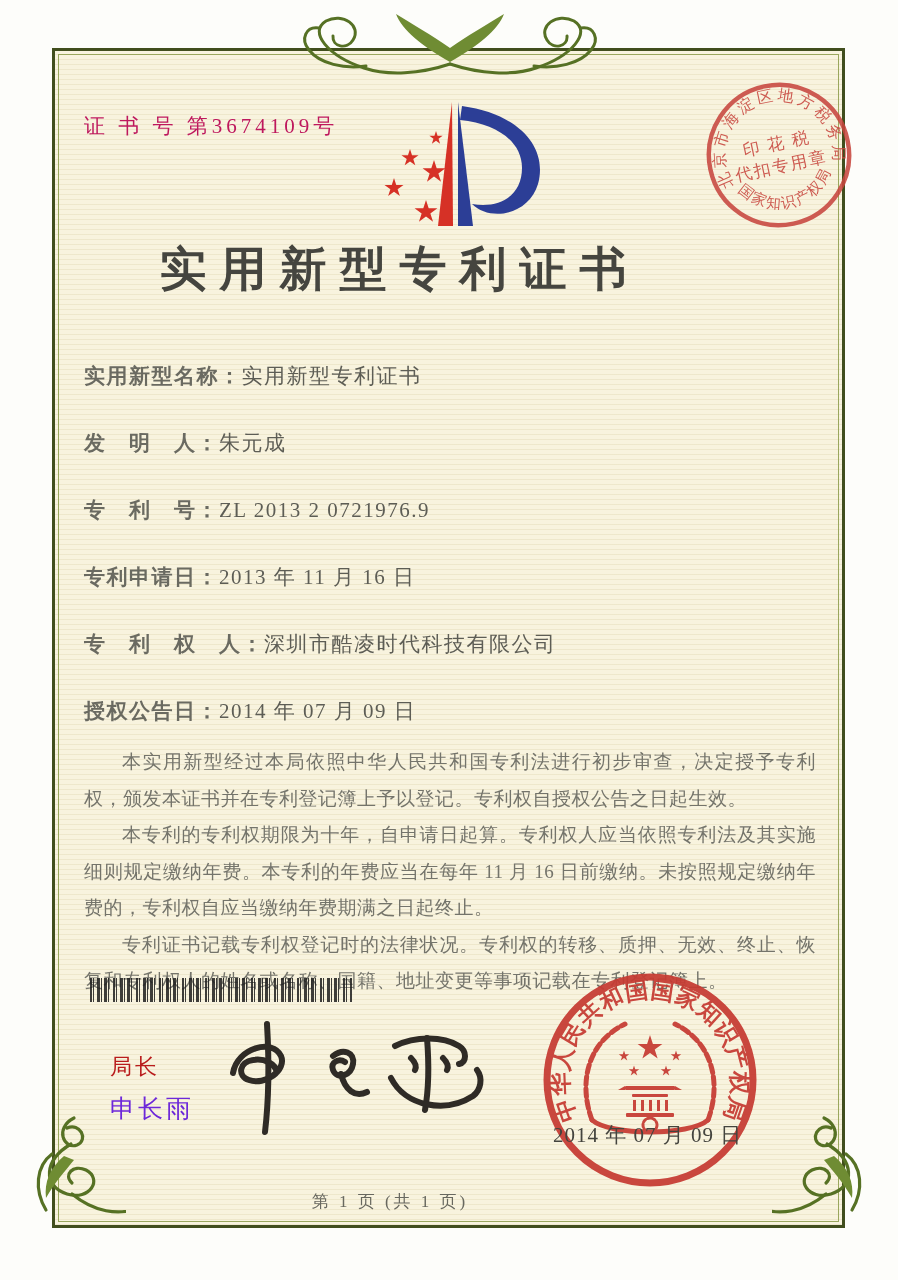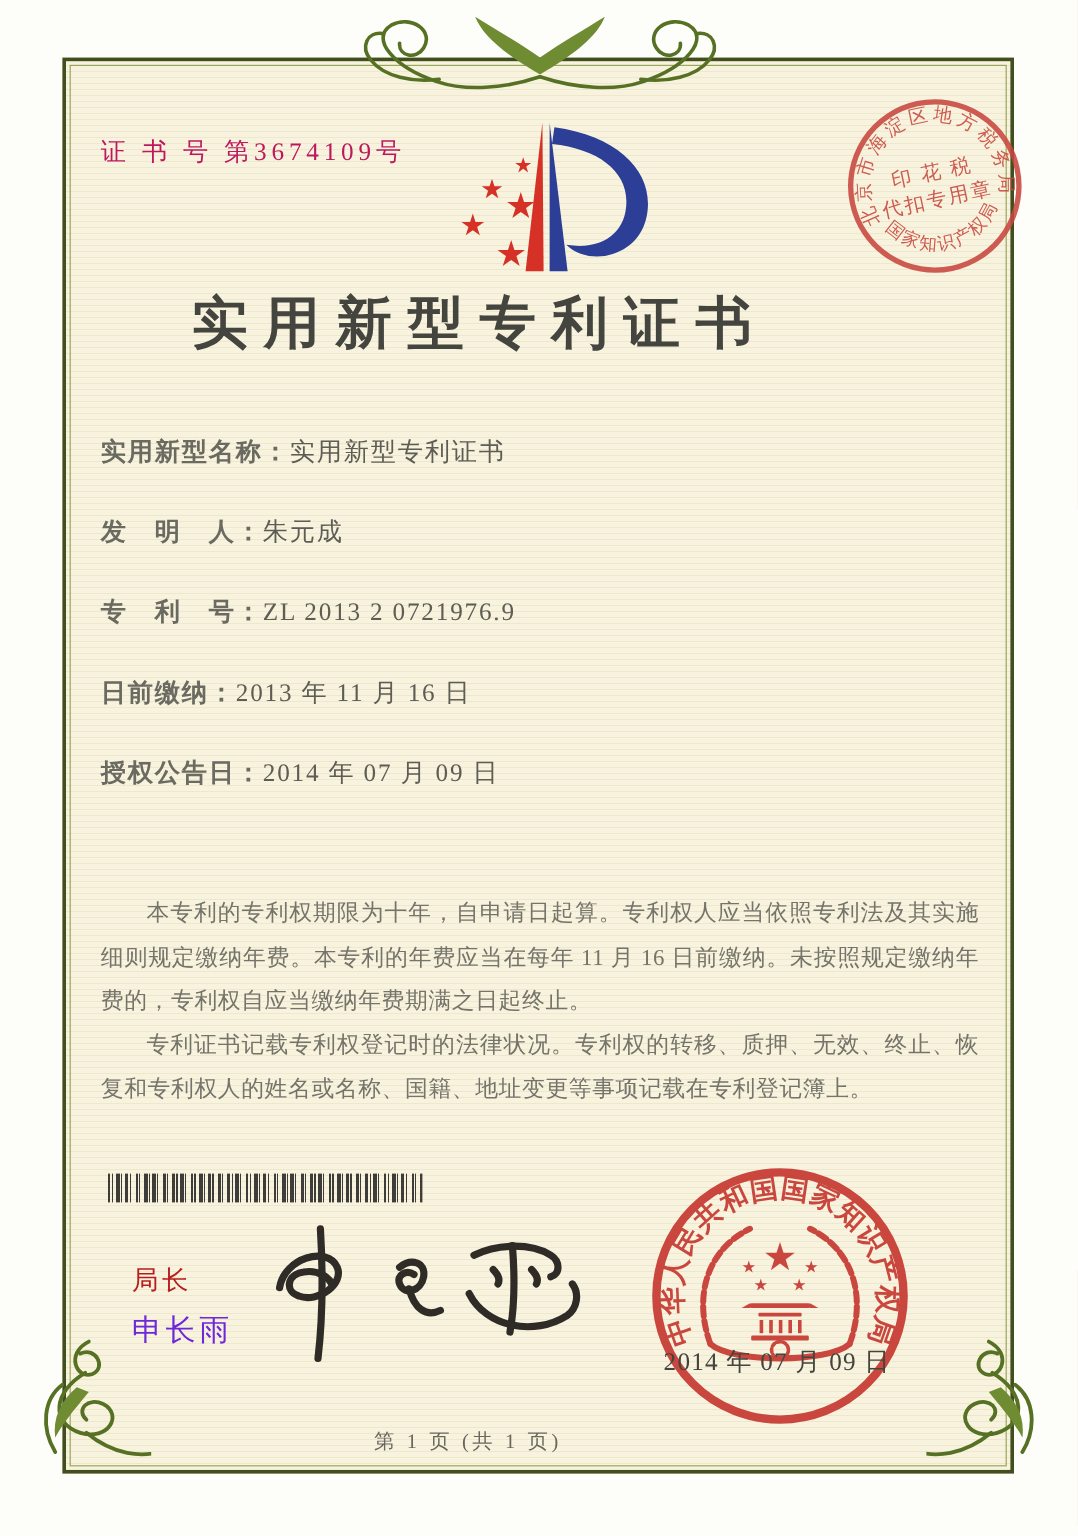--- a/index.html
+++ b/index.html
@@ -150,28 +150,32 @@
   <div class="field-row">
     <span class="lbl">实用新型名称：</span><span class="val">实用新型专利证书</span>
   </div>
   <div class="field-row">
     <span class="lbl">发　明　人：</span><span class="val">朱元成</span>
   </div>
   <div class="field-row">
     <span class="lbl">专　利　号：</span><span class="val">ZL 2013 2 0721976.9</span>
   </div>
   <div class="field-row">
-    <span class="lbl">日前缴纳：</span><span class="val">2013 年 11 月 16 日</span>
+    <span class="lbl">专利申请日：</span><span class="val">2013 年 11 月 16 日</span>
+  </div>
+  <div class="field-row">
+    <span class="lbl">专　利　权　人：</span><span class="val">深圳市酷凌时代科技有限公司</span>
   </div>
   <div class="field-row">
     <span class="lbl">授权公告日：</span><span class="val">2014 年 07 月 09 日</span>
   </div>
 </div>
 
 <div class="paras">
+  <p>本实用新型经过本局依照中华人民共和国专利法进行初步审查，决定授予专利权，颁发本证书并在专利登记簿上予以登记。专利权自授权公告之日起生效。</p>
   <p>本专利的专利权期限为十年，自申请日起算。专利权人应当依照专利法及其实施细则规定缴纳年费。本专利的年费应当在每年 11 月 16 日前缴纳。未按照规定缴纳年费的，专利权自应当缴纳年费期满之日起终止。</p>
   <p>专利证书记载专利权登记时的法律状况。专利权的转移、质押、无效、终止、恢复和专利权人的姓名或名称、国籍、地址变更等事项记载在专利登记簿上。</p>
 </div>
 
 <div class="barcode"></div>
 
 <div class="sig-role">局长</div>
 <div class="sig-name">申长雨</div>
 <svg class="sig-draw" width="280" height="120" viewBox="0 0 280 120">
   <g stroke="#2f2b26" stroke-width="6" fill="none" stroke-linecap="round" stroke-linejoin="round">

